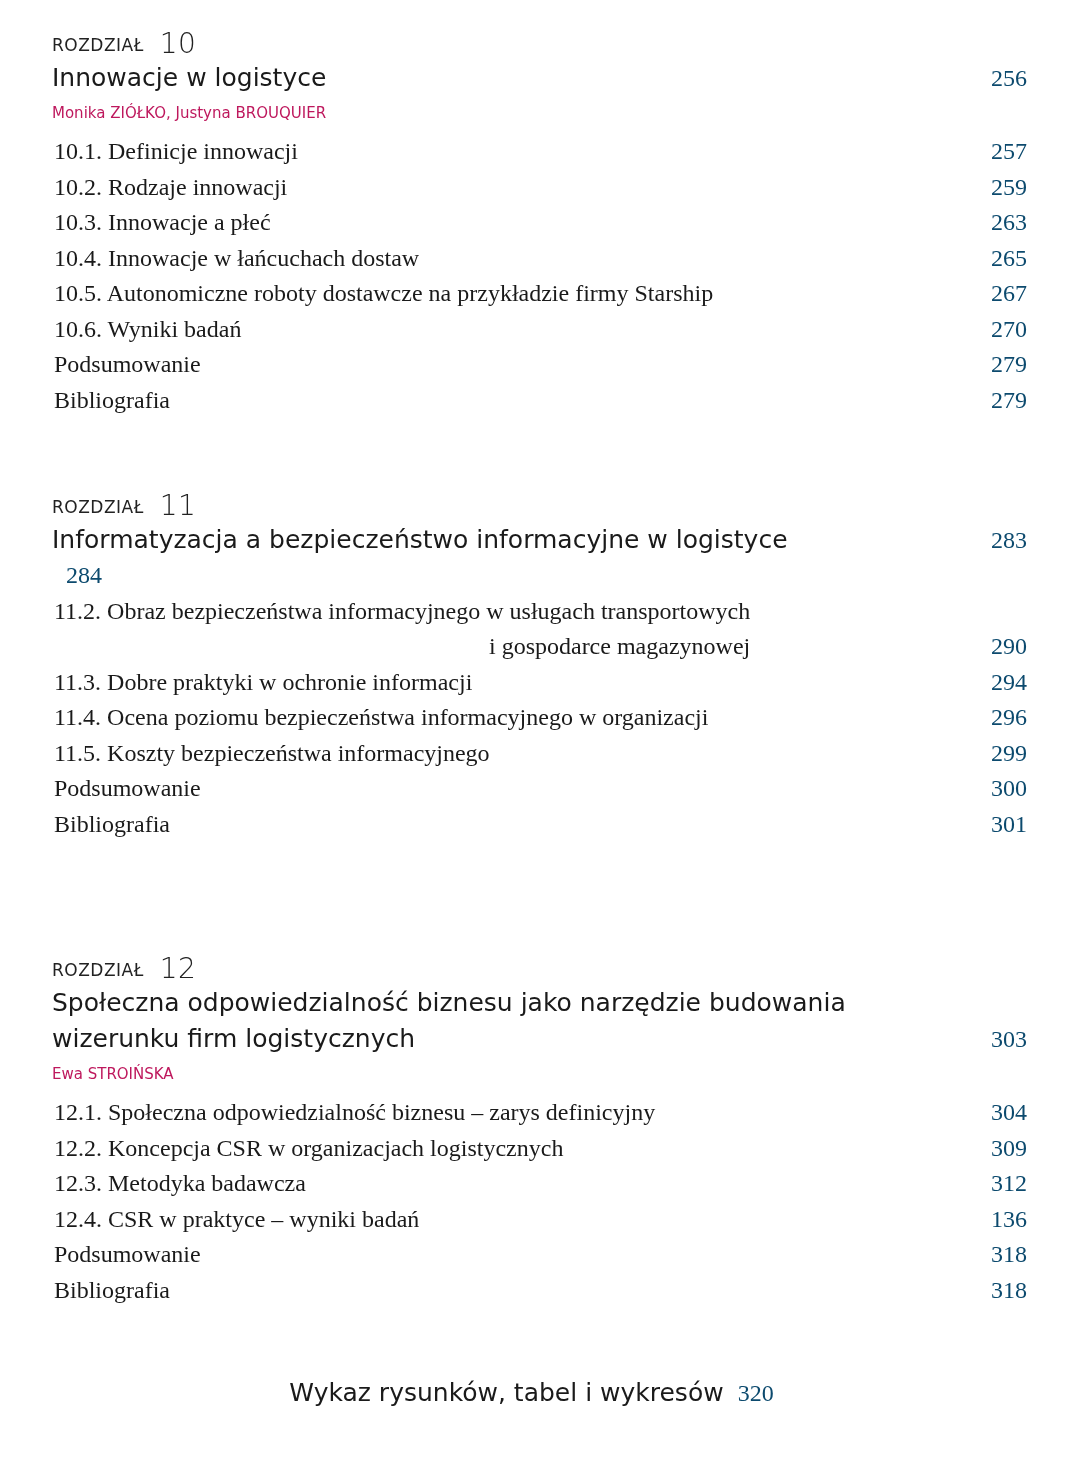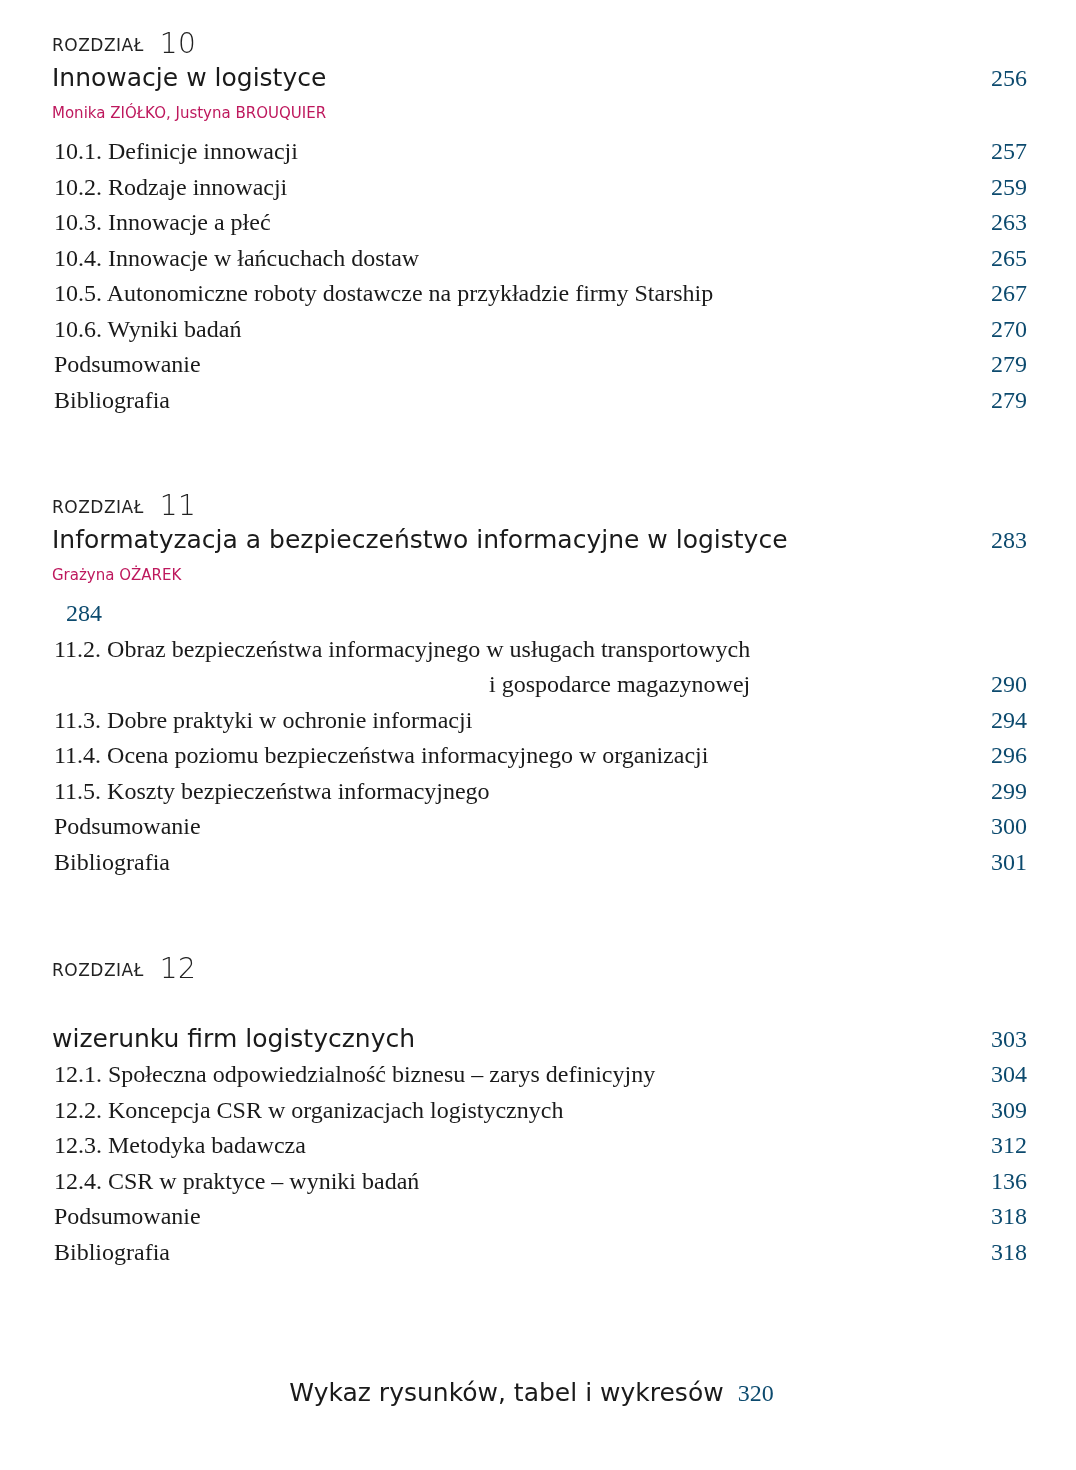--- a/index.html
+++ b/index.html
@@ -63,21 +63,20 @@
         <span class="pg">279</span>
       </div>
   </div>
 
   <div class="chapter" style="top:490px;">
     <div class="rozdzial"><span>ROZDZIAŁ</span><span class="num">11</span></div>
     <div class="title-row">
       <span class="t">Informatyzacja a bezpieczeństwo informacyjne w logistyce</span>
       <span class="pg">283</span>
     </div>
-    <div class="author">Grażyna OŻAREK</div>
     <div class="toc-item">
         <span class="pg">284</span>
       </div>
     <div class="toc-item">
       <span class="lbl"><span>11.2. Obraz bezpieczeństwa informacyjnego w usługach transportowych</span><span class="cont">i gospodarce magazynowej</span></span>
       <span class="pg">290</span>
     </div>
     <div class="toc-item">
         <span class="lbl">11.3. Dobre praktyki w ochronie informacji</span>
         <span class="pg">294</span>
@@ -96,23 +95,24 @@
       </div>
     <div class="toc-item">
         <span class="lbl">Bibliografia</span>
         <span class="pg">301</span>
       </div>
   </div>
 
   <div class="chapter" style="top:953px;">
     <div class="rozdzial"><span>ROZDZIAŁ</span><span class="num">12</span></div>
     <div class="title-row">
-      <span class="t"><br><span>wizerunku firm logistycznych</span></span>
+      <span class="t"><span>Społeczna odpowiedzialność biznesu jako narzędzie budowania</span><br><span>wizerunku firm logistycznych</span></span>
       <span class="pg">303</span>
     </div>
+    <div class="author">Ewa STROIŃSKA</div>
     <div class="toc-item">
         <span class="lbl">12.1. Społeczna odpowiedzialność biznesu – zarys definicyjny</span>
         <span class="pg">304</span>
       </div>
     <div class="toc-item">
         <span class="lbl">12.2. Koncepcja CSR w organizacjach logistycznych</span>
         <span class="pg">309</span>
       </div>
     <div class="toc-item">
         <span class="lbl">12.3. Metodyka badawcza</span>

